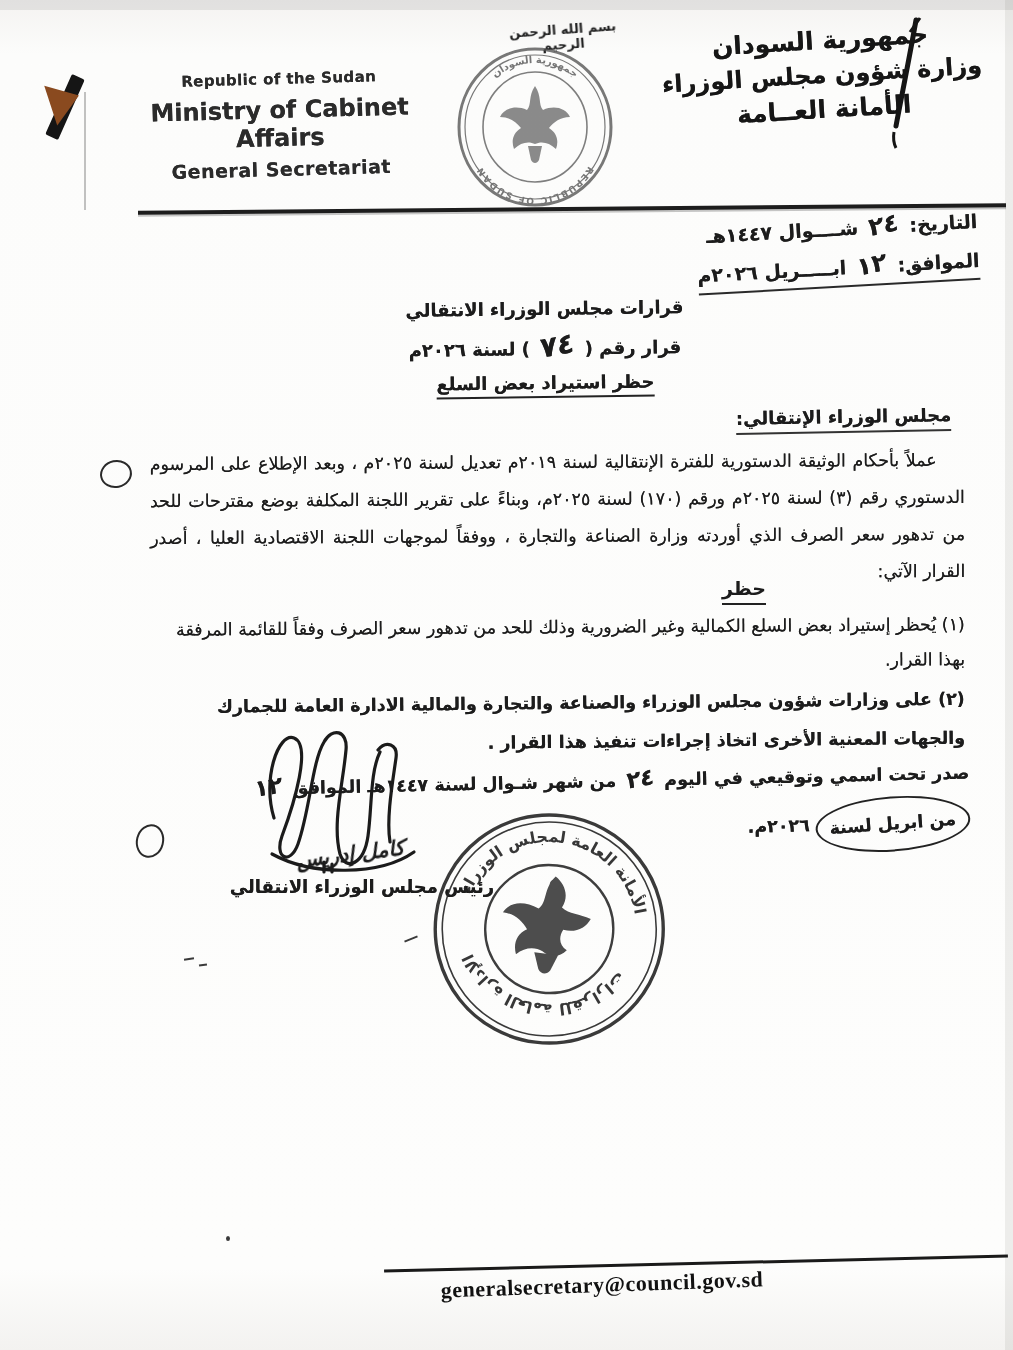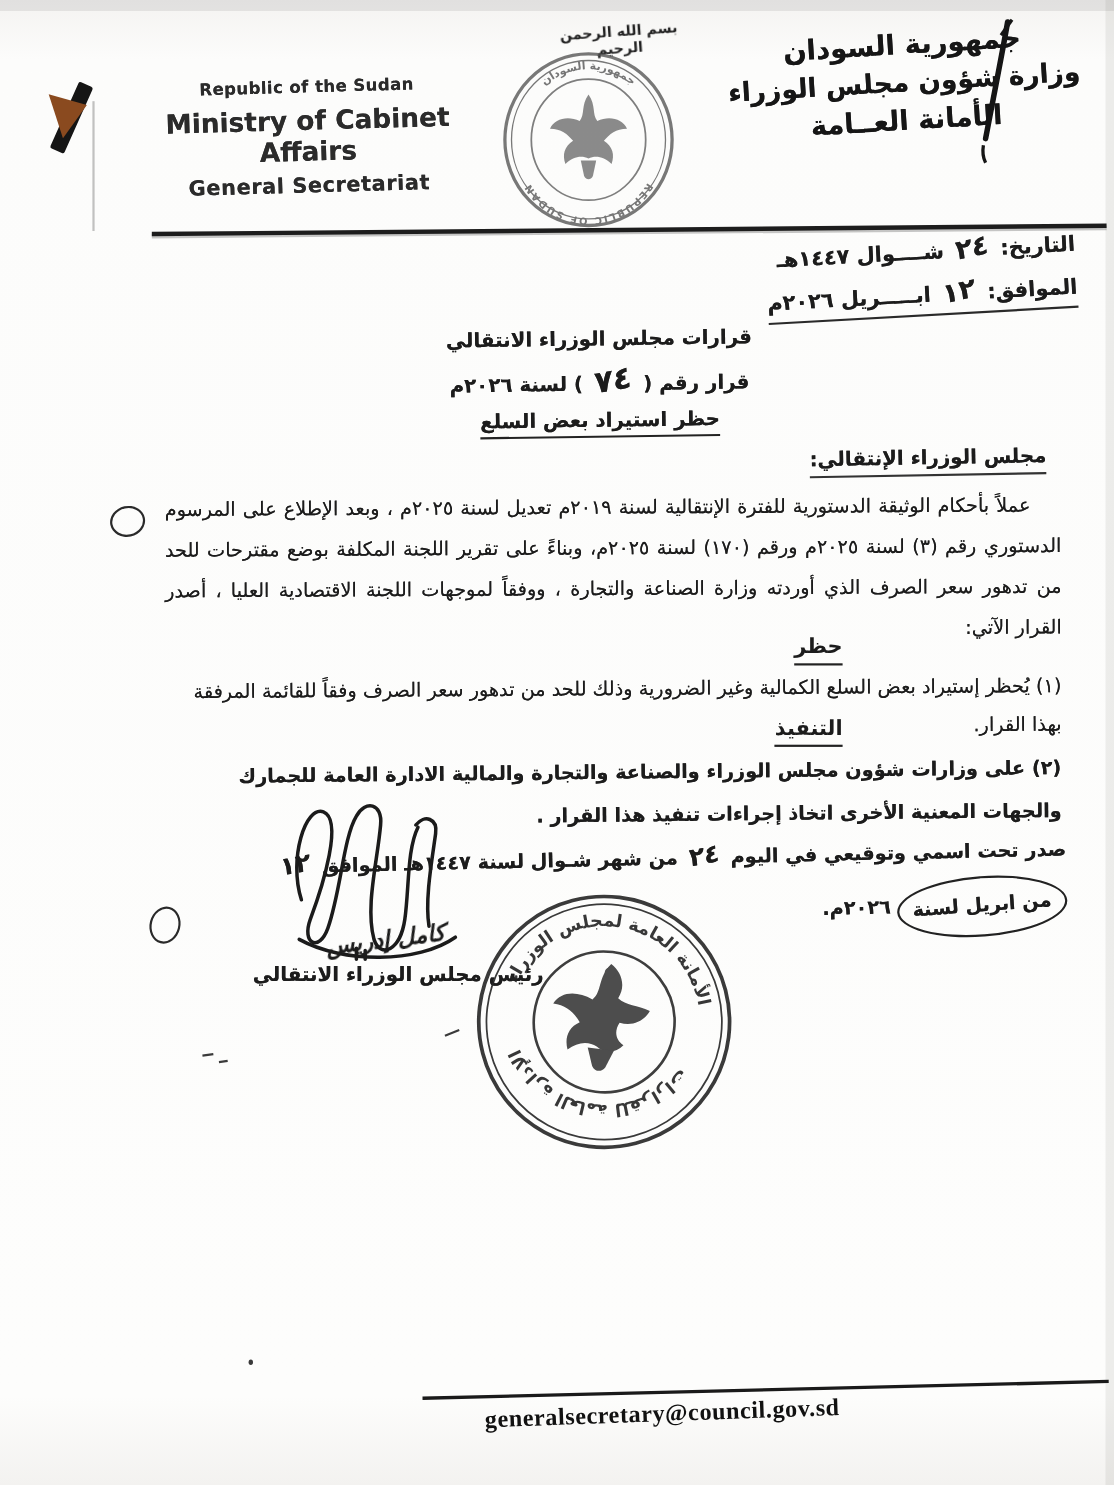--- a/index.html
+++ b/index.html
@@ -177,23 +177,20 @@
 
   <div class="salutation blurry">مجلس الوزراء الإنتقالي:</div>
 
   <div class="preamble blurry">عملاً بأحكام الوثيقة الدستورية للفترة الإنتقالية لسنة ٢٠١٩م تعديل لسنة ٢٠٢٥م ، وبعد الإطلاع على المرسوم الدستوري رقم (٣) لسنة ٢٠٢٥م ورقم (١٧٠) لسنة ٢٠٢٥م، وبناءً على تقرير اللجنة المكلفة بوضع مقترحات للحد من تدهور سعر الصرف الذي أوردته وزارة الصناعة والتجارة ، ووفقاً لموجهات اللجنة الاقتصادية العليا ، أصدر القرار الآتي:</div>
 
   <div class="sec-heading sec1-h">
     <span>حظر</span>
   </div>
   <div class="sec1-b blurry">(١) يُحظر إستيراد بعض السلع الكمالية وغير الضرورية وذلك للحد من تدهور سعر الصرف وفقاً للقائمة المرفقة بهذا القرار.</div>
 
-  <div class="sec-heading sec2-h">
-    <span>التنفيذ</span>
-  </div>
   <div class="sec2-b blurry">(٢) على وزارات شؤون مجلس الوزراء والصناعة والتجارة والمالية الادارة العامة للجمارك والجهات المعنية الأخرى اتخاذ إجراءات تنفيذ هذا القرار .</div>
 
   <div class="issuance blurry">
     <span>صدر تحت اسمي وتوقيعي في اليوم</span>
     <span class="hand">٢٤</span>
     <span>من شهر شـوال لسنة ١٤٤٧هـ الموافق</span>
     <span class="hand">١٢</span>
     <span class="circled">من ابريل لسنة</span>
     <span>٢٠٢٦م.</span>
   </div>

